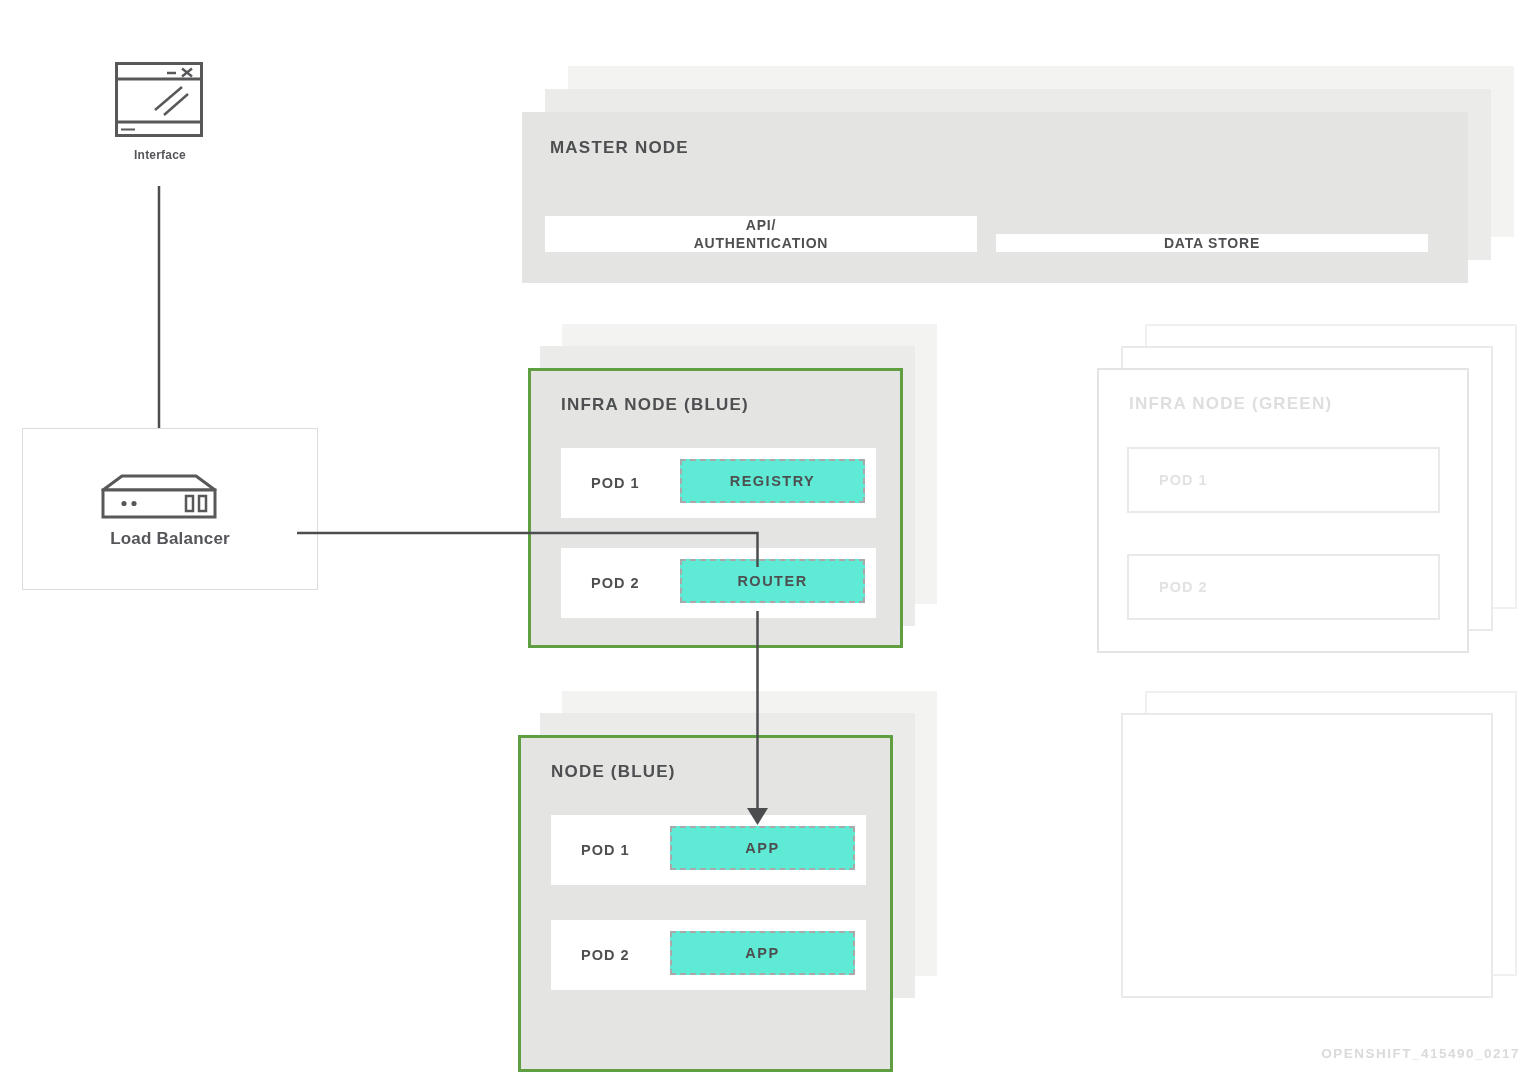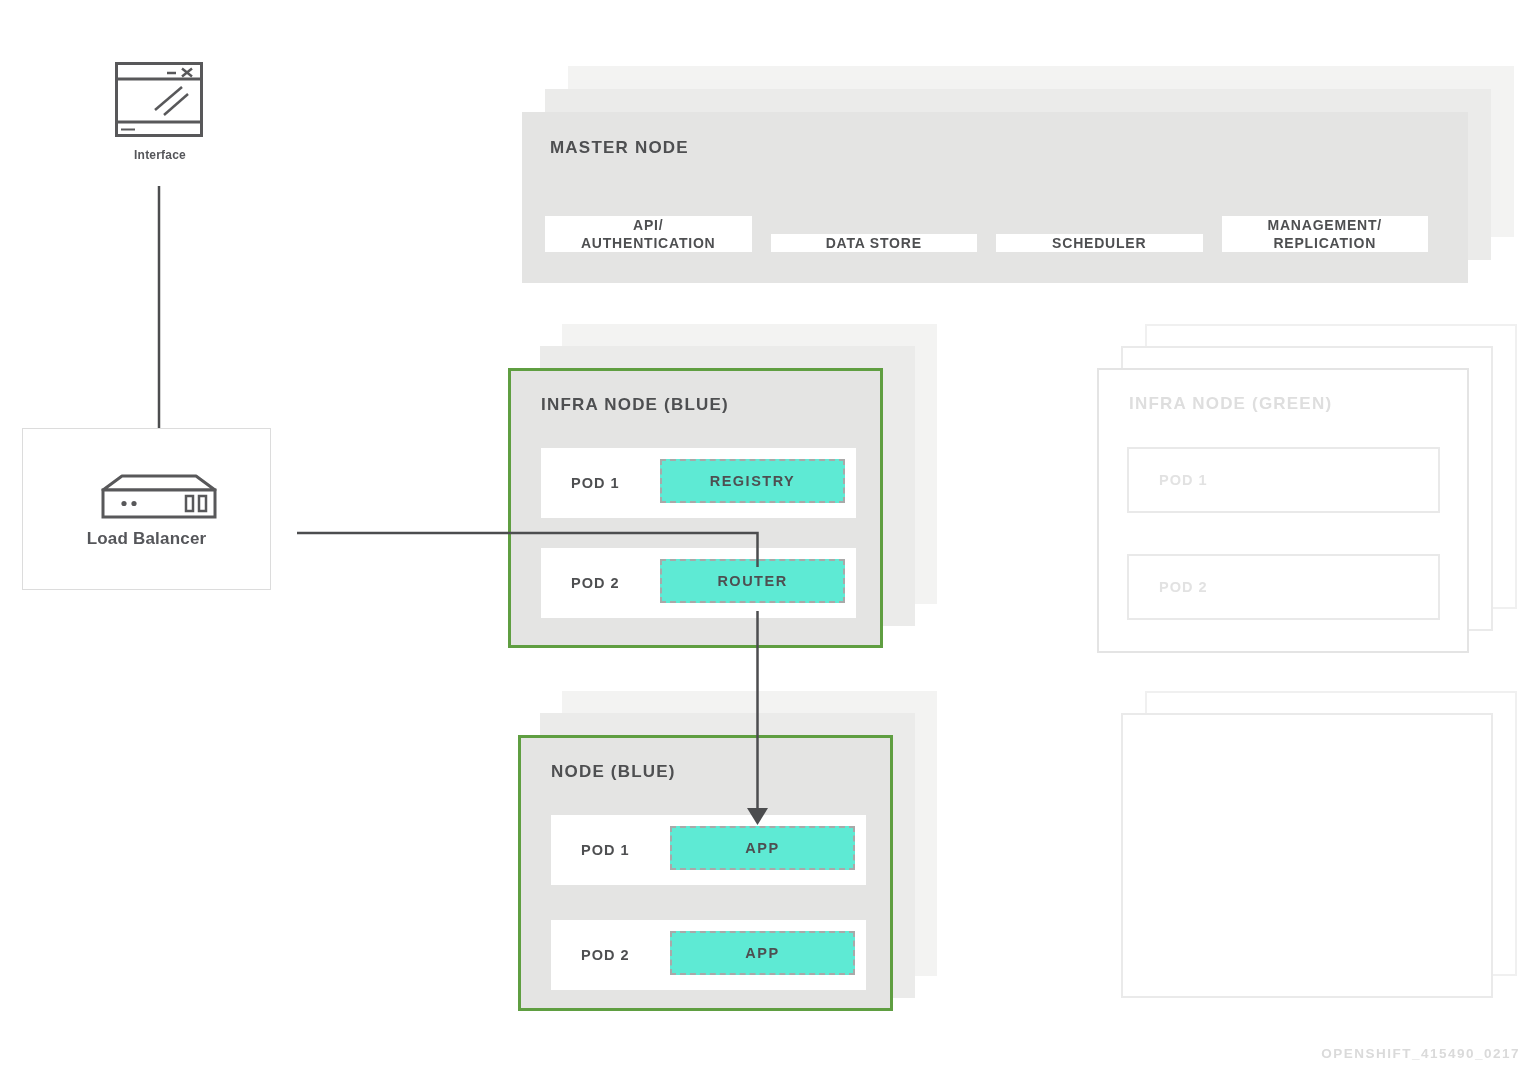--- a/index.html
+++ b/index.html
@@ -60,21 +60,21 @@
     position:absolute;left:28px;width:313px;height:66px;background:#ffffff;box-sizing:border-box;
     border:2px solid #e9e9e9;display:flex;align-items:center;
     font-size:14.5px;font-weight:bold;letter-spacing:1px;color:#e2e2e2;padding-left:30px;
   }
   
   .interface-label{
     position:absolute;left:75px;top:148px;width:170px;text-align:center;
     font-size:12px;font-weight:bold;letter-spacing:0.2px;color:#55565a;
   }
   .lb-box{
-    position:absolute;left:22px;top:428px;width:249px;height:162px;background:#ffffff;
+    position:absolute;left:22px;top:428px;width:296px;height:162px;background:#ffffff;
     border:1px solid #dcdcdc;box-sizing:border-box;
   }
   .lb-label{
     position:absolute;left:0;top:100px;width:100%;text-align:center;
     font-size:17px;font-weight:bold;letter-spacing:0.2px;color:#55565a;
   }
   .watermark{
     position:absolute;right:14px;top:1046px;
     font-size:13.5px;font-weight:bold;letter-spacing:1.5px;color:#dadada;
   }
@@ -120,48 +120,40 @@
     <div class="master-title">MASTER NODE</div>
     <div class="master-row">
       <div class="master-comp">
         <span>API/</span>
         <span>AUTHENTICATION</span>
       </div>
       <div class="master-comp">
         <span>DATA STORE</span>
         <span></span>
       </div>
-      <div class="master-comp">
-        <span>SCHEDULER</span>
-        <span></span>
-      </div>
-      <div class="master-comp">
-        <span>MANAGEMENT/</span>
-        <span>REPLICATION</span>
-      </div>
     </div>
   </div>
 
   <div class="stack-layer layer3" style="left:562px;top:324px;width:375px;height:280px;"></div>
   <div class="stack-layer layer2" style="left:540px;top:346px;width:375px;height:280px;"></div>
-  <div class="node-main green-border" style="left:508px;top:368px;width:375px;height:280px;">
+  <div class="node-main green-border" style="left:528px;top:368px;width:375px;height:280px;">
     <div class="node-title">INFRA NODE (BLUE)</div>
     <div class="pod-row" style="top:77px;">
       <div class="pod-label">POD 1</div>
       <div class="pod-chip">REGISTRY</div>
     </div>
     <div class="pod-row" style="top:177px;">
       <div class="pod-label">POD 2</div>
       <div class="pod-chip">ROUTER</div>
     </div>
   </div>
 
   <div class="stack-layer layer3" style="left:562px;top:691px;width:375px;height:285px;"></div>
   <div class="stack-layer layer2" style="left:540px;top:713px;width:375px;height:285px;"></div>
-  <div class="node-main green-border" style="left:518px;top:735px;width:375px;height:276px;">
+  <div class="node-main green-border" style="left:518px;top:735px;width:375px;height:337px;">
     <div class="node-title">NODE (BLUE)</div>
     <div class="pod-row" style="top:77px;">
       <div class="pod-label">POD 1</div>
       <div class="pod-chip">APP</div>
     </div>
     <div class="pod-row" style="top:182px;">
       <div class="pod-label">POD 2</div>
       <div class="pod-chip">APP</div>
     </div>
   </div>

